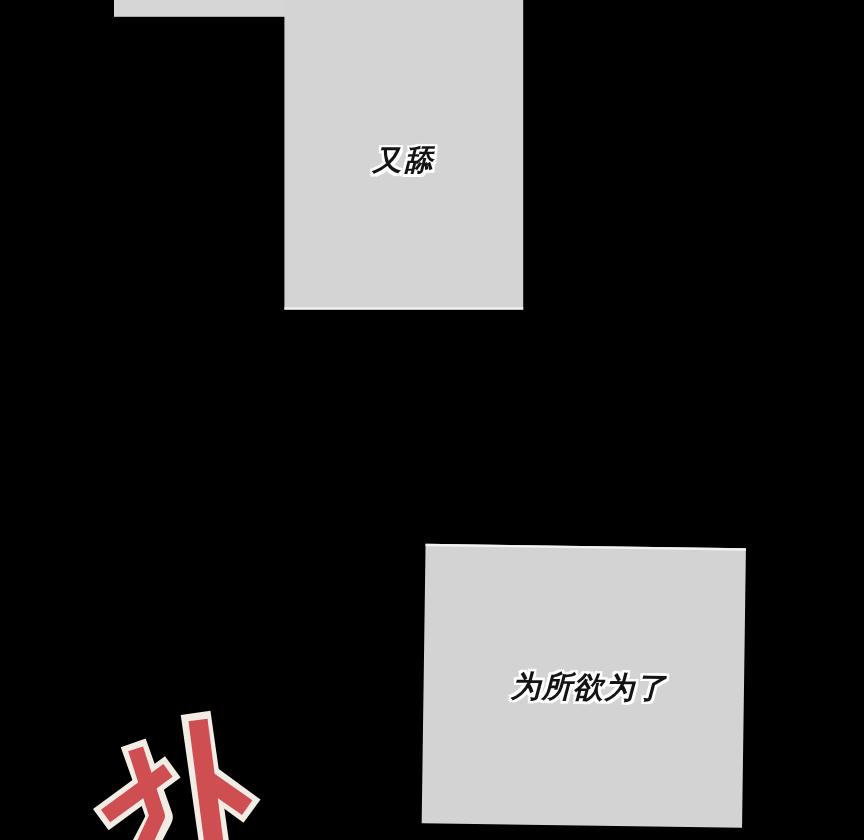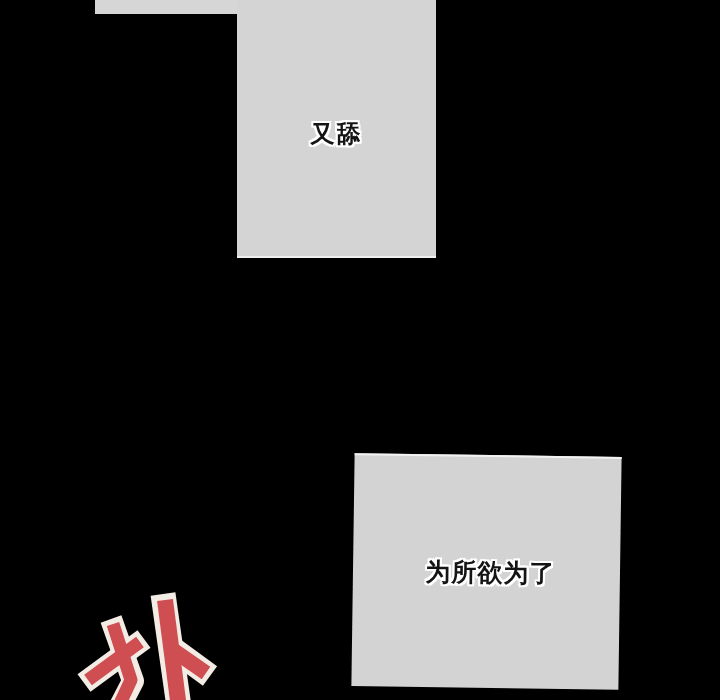--- a/index.html
+++ b/index.html
@@ -6,20 +6,21 @@
     margin: 0;
     padding: 0;
     background: #000;
   }
   .stage {
     position: relative;
     width: 720px;
     height: 700px;
     overflow: hidden;
     font-family: "DejaVu Sans", "Liberation Sans", sans-serif;
+    font-style: italic;
   }
   .connector-tab {
     position: absolute;
     left: 95px;
     top: 0;
     width: 145px;
     height: 14px;
   }
   .panel {
     position: absolute;

